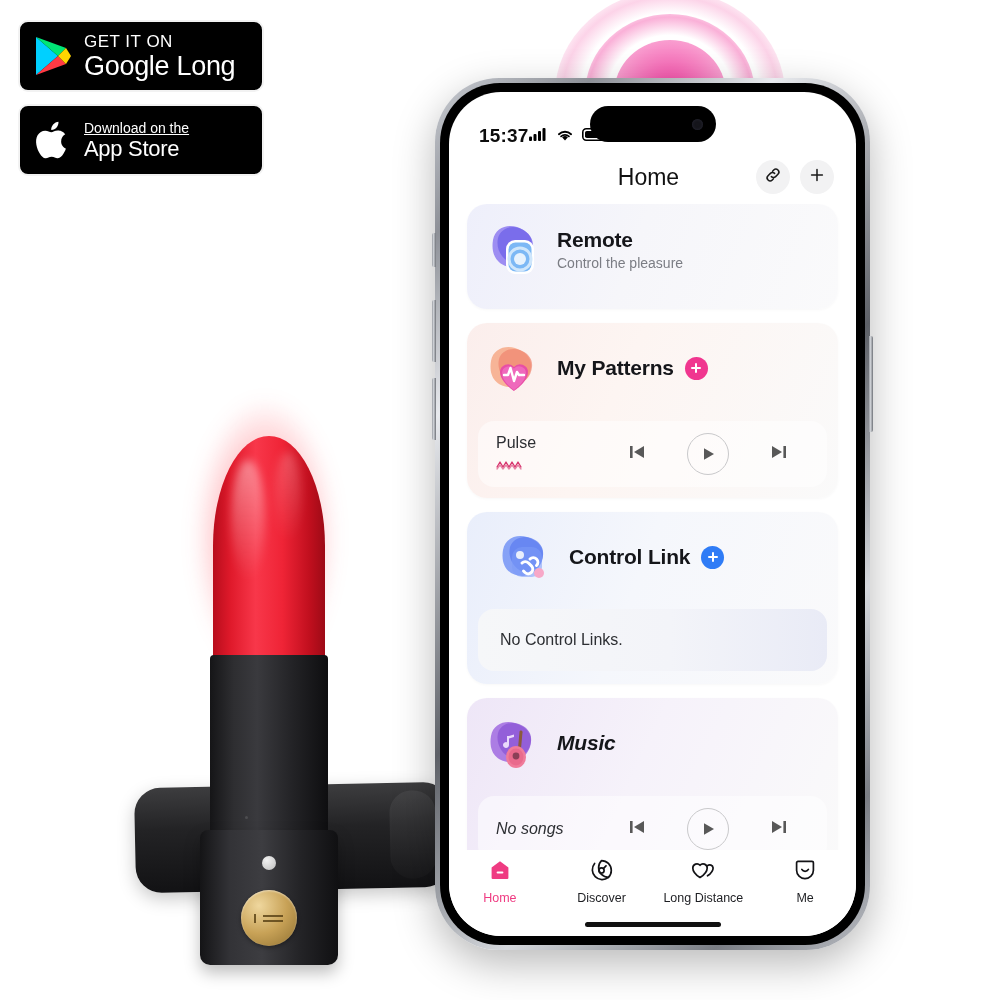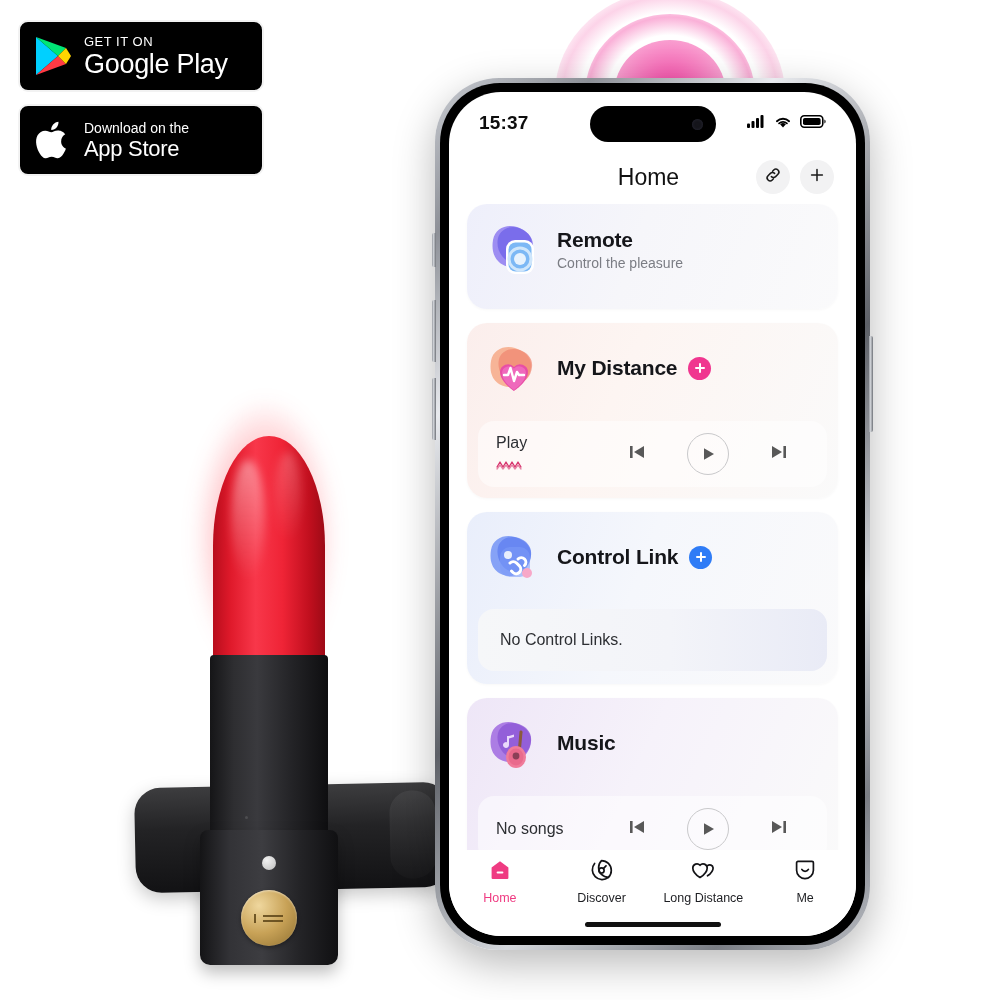--- a/index.html
+++ b/index.html
@@ -16,23 +16,23 @@
   .badge{
     background:#000;border-radius:10px;
     display:flex;align-items:center;
     padding:10px 14px;box-sizing:border-box;
     width:246px;height:72px;
     border:2px solid #f2f2f2;
   }
   .badge + .badge{margin-top:12px;}
   .badge .b-icon{flex:0 0 auto;margin-right:12px;display:flex;align-items:center;justify-content:center;}
   .badge .b-text{display:flex;flex-direction:column;justify-content:center;color:#fff;line-height:1;}
-  .badge .b-small{font-size:13px;letter-spacing:.5px;margin-bottom:3px;font-weight:400;}
+  .badge .b-small{font-size:17px;letter-spacing:.5px;margin-bottom:3px;font-weight:400;}
   .badge .b-big{font-size:27px;font-weight:500;letter-spacing:-.3px;}
-  .badge.appstore .b-small{font-size:14px;letter-spacing:0;}
+  .badge.appstore .b-small{font-size:14px;letter-spacing:0;text-decoration:underline;}
   .badge.appstore .b-big{font-size:22px;}
 
   
   .product{position:absolute;left:110px;top:400px;width:380px;height:570px;}
 
   .case{
     position:absolute;left:25px;top:385px;width:315px;height:105px;
     background:linear-gradient(180deg,#3d3d3f 0%,#232325 40%,#121214 100%);
     border-radius:26px;
     box-shadow:0 6px 18px rgba(0,0,0,.22);
@@ -129,22 +129,22 @@
     overflow:hidden;position:relative;
   }
   .side-btn{position:absolute;background:linear-gradient(90deg,#9a9da3,#cfd2d7 40%,#6e7177);border-radius:2px 0 0 2px;}
   .btn-silent{left:-3px;top:155px;width:4px;height:34px;}
   .btn-volup{left:-3px;top:222px;width:4px;height:62px;}
   .btn-voldn{left:-3px;top:300px;width:4px;height:62px;}
   .btn-power{right:-3px;top:258px;width:4px;height:96px;border-radius:0 2px 2px 0;}
 
   
   .statusbar{
-    position:absolute;left:0;top:4px;width:100%;height:54px;
-    display:flex;align-items:center;justify-content:space-between;
+    position:absolute;left:0;top:17px;width:100%;height:54px;
+    display:flex;align-items:center;
     padding:16px 30px;box-sizing:border-box;z-index:6;
   }
   .clock{font-size:19px;font-weight:600;color:#0d0d0d;letter-spacing:.2px;}
   .status-icons{display:flex;align-items:center;gap:8px;}
   .island{
     position:absolute;left:50%;top:14px;transform:translateX(-50%);
     width:126px;height:36px;background:#000;border-radius:20px;z-index:7;
     display:flex;align-items:center;justify-content:flex-end;padding-right:13px;box-sizing:border-box;
   }
   .island .cam{width:11px;height:11px;border-radius:50%;background:#15151b;box-shadow:inset 0 0 3px #2a2a38;}
@@ -165,22 +165,22 @@
   .content{
     position:absolute;left:0;top:112px;right:0;bottom:86px;
     padding:0 18px;box-sizing:border-box;overflow:hidden;
   }
   .card{
     border-radius:20px;margin-bottom:14px;position:relative;overflow:hidden;
     box-shadow:0 1px 3px rgba(0,0,0,.03);
   }
   .card-remote{background:linear-gradient(110deg,#eeeffb 0%,#f6f6fa 45%,#fafafb 100%);height:105px;}
   .card-patterns{background:linear-gradient(115deg,#fbeeec 0%,#fdf5f2 40%,#fafafa 100%);height:175px;}
-  .card-link{background:linear-gradient(110deg,#e9eefb 0%,#f5f7fc 45%,#fafafb 100%);height:172px;}
-  .card-music{background:linear-gradient(115deg,#eee6f7 0%,#f6f2fa 45%,#fafafa 100%);height:175px;}
+  .card-link{background:linear-gradient(110deg,#e9eefb 0%,#f5f7fc 45%,#fafafb 100%);height:172px;padding-left:12px;}
+  .card-music{background:linear-gradient(115deg,#eee6f7 0%,#f6f2fa 45%,#fafafa 100%);height:175px;font-style:italic;}
 
   .card-head{display:flex;align-items:center;padding:14px 16px 0 16px;}
   .card-icon{width:62px;height:62px;flex:0 0 auto;margin-right:12px;position:relative;}
   .card-texts{flex:1;min-width:0;}
   .title-row{display:flex;align-items:center;gap:11px;}
   .card-title{font-size:21px;font-weight:600;color:#15161a;letter-spacing:-.2px;}
   .card-sub{font-size:14px;color:#7b7d84;margin-top:3px;}
   .plus-pill{
     width:23px;height:23px;border-radius:50%;display:flex;align-items:center;justify-content:center;
     flex:0 0 auto;
@@ -230,21 +230,21 @@
     <span class="b-icon">
       <svg width="38" height="42" viewBox="0 0 38 42">
         <polygon points="2,2 24,21 2,40" fill="#00D0FF"></polygon>
         <polygon points="2,2 24,21 32,13" fill="#00E676"></polygon>
         <polygon points="2,40 24,21 32,29" fill="#FF3A44"></polygon>
         <polygon points="32,13 37,21 32,29 24,21" fill="#FFD500"></polygon>
       </svg>
     </span>
     <span class="b-text">
       <span class="b-small">GET IT ON</span>
-      <span class="b-big">Google Play</span>
+      <span class="b-big">Google Long</span>
     </span>
   </div>
 
   <div class="badge appstore">
     <span class="b-icon">
       <svg width="38" height="44" viewBox="0 0 38 44">
         <path fill="#fff" d="M27.2 23.2c0-4.6 3.8-6.8 4-6.9-2.2-3.2-5.6-3.6-6.8-3.7-2.9-.3-5.6 1.7-7.1 1.7-1.5 0-3.7-1.7-6.1-1.6-3.1.05-6 1.8-7.6 4.6-3.2 5.6-.8 13.9 2.3 18.4 1.5 2.2 3.4 4.7 5.8 4.6 2.3-.1 3.2-1.5 6-1.5s3.6 1.5 6.1 1.4c2.5 0 4.1-2.2 5.6-4.5 1.8-2.6 2.5-5.1 2.5-5.2-.1-.05-4.8-1.85-4.8-7.3z"></path>
         <path fill="#fff" d="M22.6 9.4c1.25-1.5 2.1-3.6 1.85-5.7-1.8.1-4 1.2-5.3 2.7-1.15 1.35-2.15 3.5-1.9 5.55 2 .15 4.05-1.05 5.35-2.55z"></path>
       </svg>
     </span>
@@ -363,32 +363,32 @@
               <svg width="62" height="62" viewBox="0 0 62 62">
                 <path d="M8 24c2-12 14-16 24-13 9 3 17 9 16 19-1 11-10 20-21 20S5 42 8 24z" fill="#f6a07a" opacity=".75"></path>
                 <path d="M16 22c3-9 13-12 21-9 8 3 13 9 12 17-1 10-8 17-17 17s-19-12-16-25z" fill="#f0856f" opacity=".7"></path>
                 <path d="M31 54s-14-9-14-19a8 8 0 0 1 14-5 8 8 0 0 1 14 5c0 10-14 19-14 19z" fill="#e84ea6"></path>
                 <path d="M31 53s-12-8-12-17a7 7 0 0 1 12-4.5A7 7 0 0 1 43 36c0 9-12 17-12 17z" fill="#f06fc0" opacity=".85"></path>
                 <path d="M21 38h4l2.5-7 3.5 13 3-9 2 3h5" stroke="#fff" stroke-width="2.4" fill="none" stroke-linecap="round" stroke-linejoin="round"></path>
               </svg>
             </span>
             <span class="card-texts">
               <span class="title-row">
-                <span class="card-title">My Distance</span>
+                <span class="card-title">My Patterns</span>
                 <span class="plus-pill plus-pink">
                   <svg width="12" height="12" viewBox="0 0 12 12">
                     <path d="M6 2v8M2 6h8" stroke="#fff" stroke-width="2" stroke-linecap="round"></path>
                   </svg>
                 </span>
               </span>
             </span>
           </div>
           <div class="card-foot">
             <span class="foot-label pattern-label">
-              <span>Play</span>
+              <span>Pulse</span>
               <span class="pattern-wave" style="display:block;">
                 <svg width="30" height="11" viewBox="0 0 30 11">
                   <path d="M1 8 4 3l3 5 3-5 3 5 3-5 3 5 3-5 3 5" stroke="#d7356e" stroke-width="1.3" fill="none" stroke-linecap="round" stroke-linejoin="round"></path>
                   <path d="M1 10 4 6l3 4 3-4 3 4 3-4 3 4 3-4 3 4" stroke="#d7356e" stroke-width="1.3" fill="none" stroke-linecap="round" stroke-linejoin="round" opacity=".6"></path>
                 </svg>
               </span>
             </span>
             <span class="transport">
               <span>
                 <svg width="20" height="20" viewBox="0 0 20 20">

